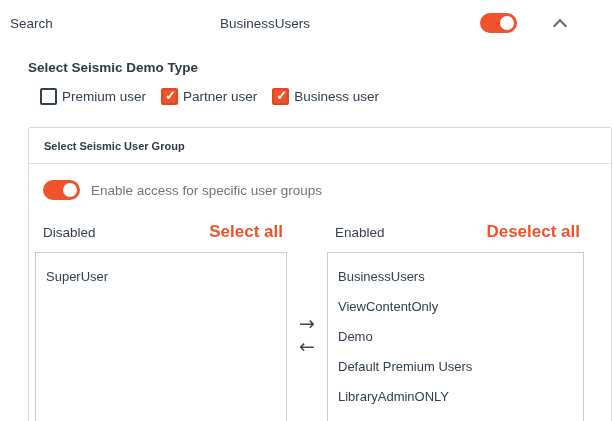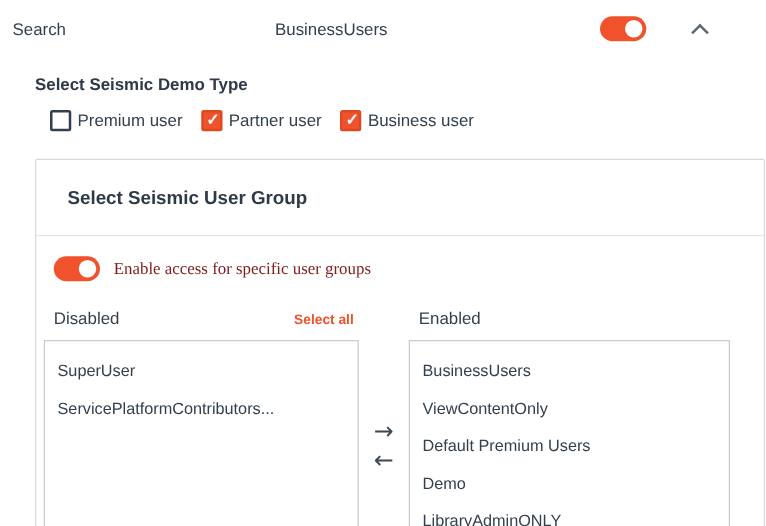--- a/index.html
+++ b/index.html
@@ -47,36 +47,36 @@
     color:#fff; font-size:13px; font-weight:bold;
   }
   .cb-label { color:#33404d; }
 
   
   .panel {
     margin:22px 1px 0 28px; border:1px solid #d7dadd; border-radius:2px;
     height:320px; box-sizing:border-box; background:#fff;
   }
   .panel-header { padding:11px 14px 10px 14px; border-bottom:1px solid #e3e5e7; }
-  .panel-header h3 { margin:11px; font-size:15px; font-weight:700; color:#2e3a47; }
+  .panel-header h3 { margin:1px; font-size:11px; font-weight:700; color:#2e3a47; }
   .panel-body { padding:13px 8px 0 6px; }
 
   .toggle-row { display:flex; align-items:center; gap:11px; margin:3px 0 0 8px; }
-  .toggle-row .toggle-label { color:#7f1d1d;font-family:Liberation Serif, serif; }
+  .toggle-row .toggle-label { color:#737373; }
 
   .dual-list { display:flex; margin-top:22px; }
   .col { width:252px; display:flex; flex-direction:column; }
   .col.right { width:257px; }
   .col-head {
     display:flex; justify-content:space-between; align-items:baseline;
     padding:0 4px 10px 8px;
   }
   .col-title { color:#33404d; }
   .col-action {
-    color:#F0522B; font-weight:700; font-size:11px; text-decoration:none; cursor:pointer;
+    color:#F0522B; font-weight:700; font-size:17px; text-decoration:none; cursor:pointer;
   }
   .list-box {
     border:1px solid #c6ccd2; background:#fff; height:172px;
     padding:9px 10px; box-sizing:border-box; overflow:hidden;
   }
   .list-item {
     height:30px; line-height:30px; font-size:13px; color:#33404d;
     white-space:nowrap; overflow:hidden; text-overflow:ellipsis; cursor:pointer;
   }
 
@@ -136,38 +136,38 @@
 
       <div class="dual-list">
 
         <div class="col">
           <div class="col-head">
             <span class="col-title">Disabled</span>
             <a class="col-action">Select all</a>
           </div>
           <div class="list-box">
             <div class="list-item">SuperUser</div>
-            <div class="list-item">ServicePlatformContributors...</div>
           </div>
         </div>
 
         <div class="arrows">
           <span class="arrow">→</span>
           <span class="arrow">←</span>
         </div>
 
         <div class="col right">
           <div class="col-head">
             <span class="col-title">Enabled</span>
+            <a class="col-action">Deselect all</a>
           </div>
           <div class="list-box">
             <div class="list-item">BusinessUsers</div>
             <div class="list-item">ViewContentOnly</div>
+            <div class="list-item">Demo</div>
             <div class="list-item">Default Premium Users</div>
-            <div class="list-item">Demo</div>
             <div class="list-item">LibraryAdminONLY</div>
           </div>
         </div>
 
       </div>
     </div>
   </div>
 
 </div>
 

